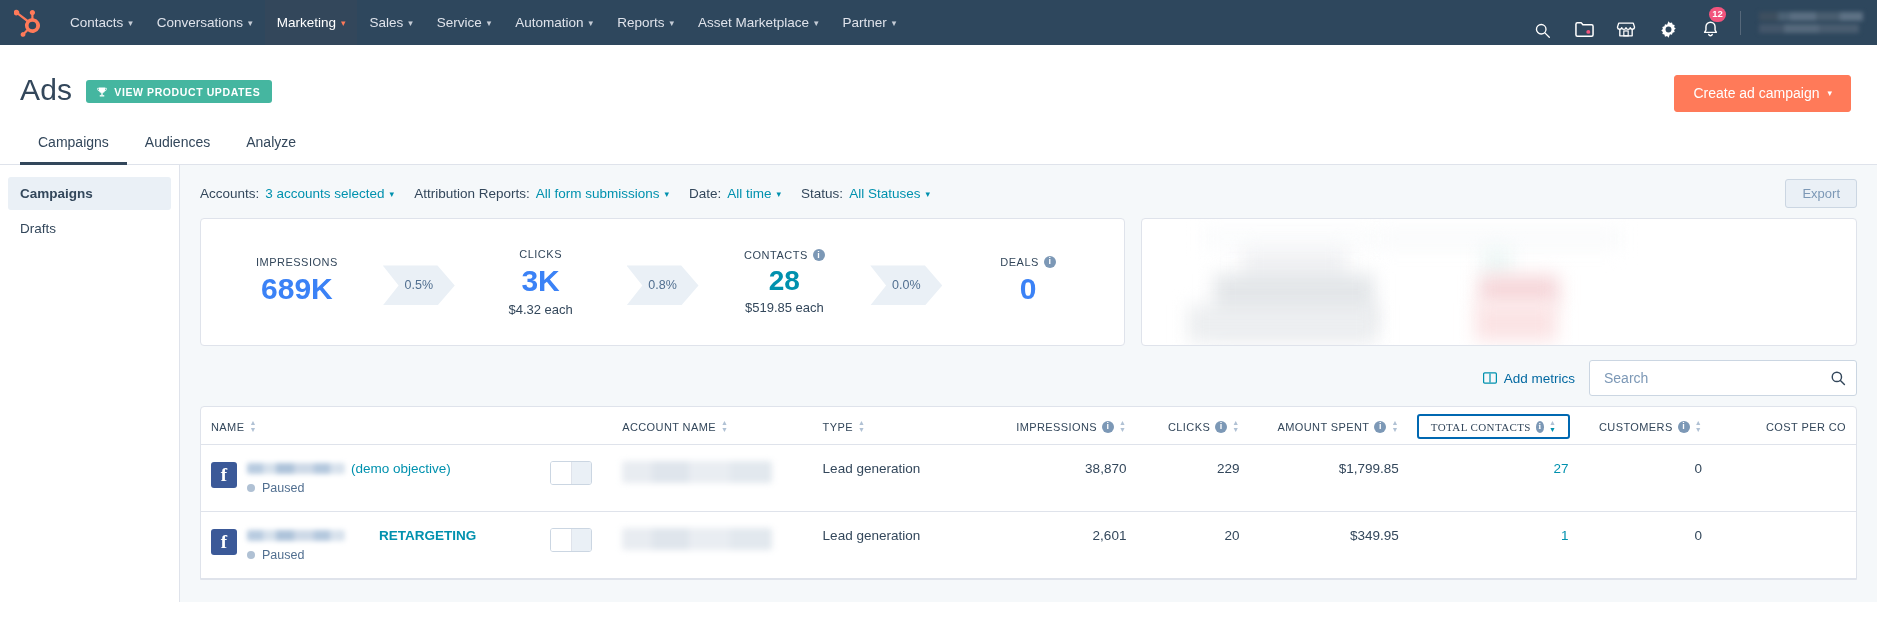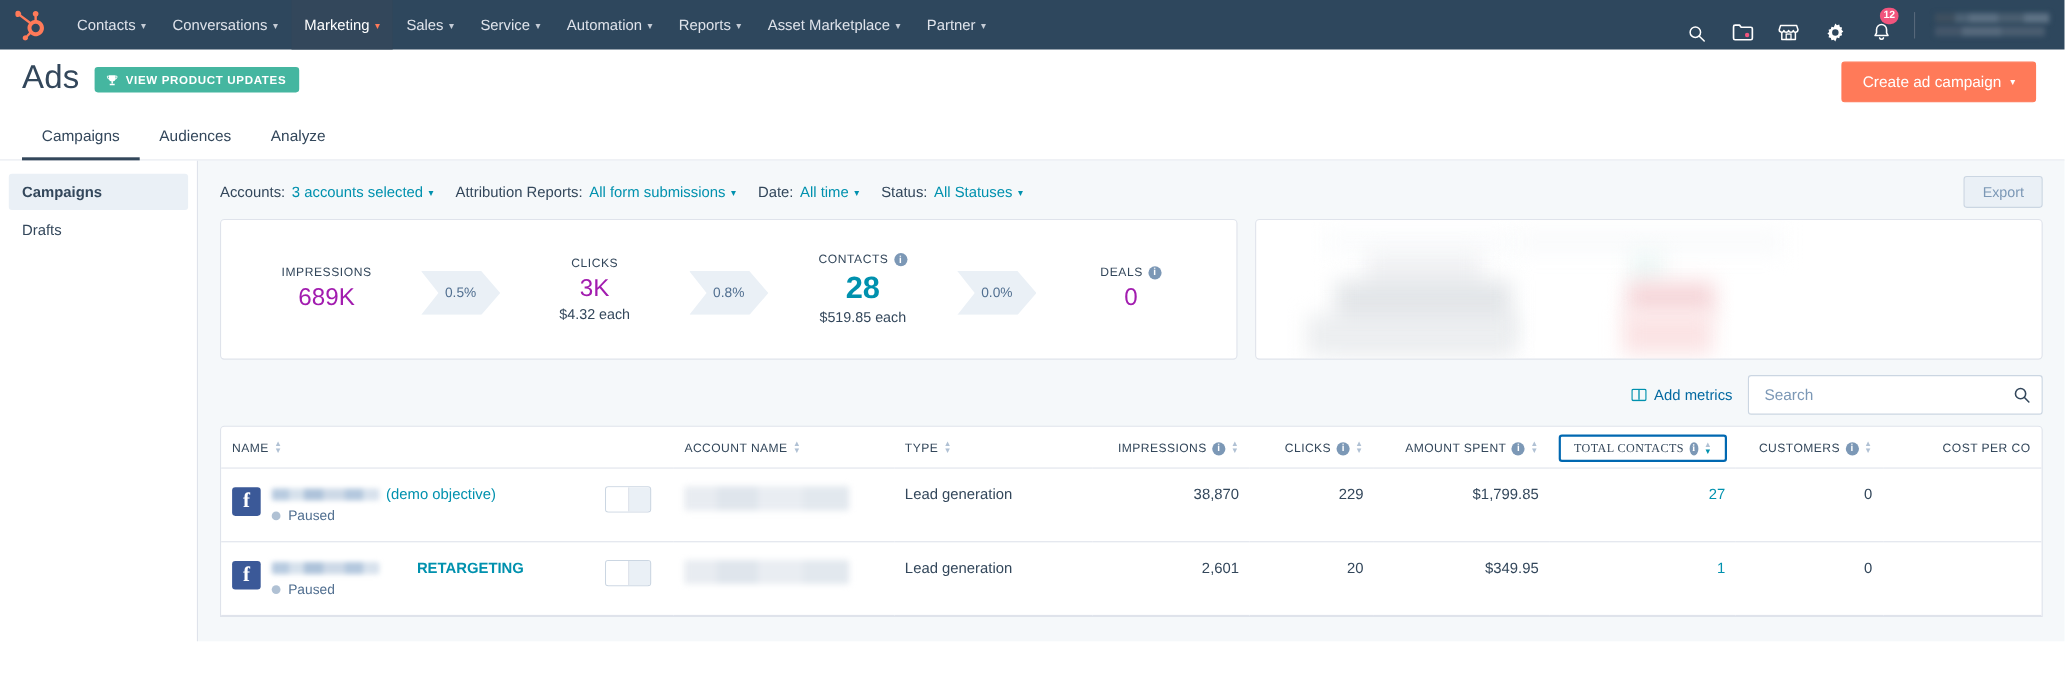--- a/index.html
+++ b/index.html
@@ -69,21 +69,21 @@
     width: 108px; height: 30px;
     display: flex; flex-direction: column; justify-content: center; gap: 3px;
     padding-left: 4px;
   }
   .ab-row { height: 9px; border-radius: 1px; }
   .ab-r1 { background: linear-gradient(90deg,#3e4f5f 0 18%, #4d6275 18% 30%, #5b6f82 30% 55%, #4a5e70 55% 78%, #5e7285 78% 100%); filter: blur(2.2px); }
   .ab-r2 { background: linear-gradient(90deg,#44566a 0 25%, #56697c 25% 60%, #4a5d70 60% 100%); filter: blur(2.2px); width: 96%; }
 
   
   .page-header {
-    padding: 9px 26px 0 20px;
+    padding: 28px 26px 0 20px;
     display: flex; align-items: flex-start;
     background: #fff;
   }
   .title-wrap { display: flex; align-items: center; gap: 14px; }
   .page-title {
     font-size: 30px;
     font-weight: 300;
     color: #33475b;
     line-height: 1.1;
     letter-spacing: .2px;
@@ -213,23 +213,23 @@
     display: flex; flex-direction: column; align-items: center; gap: 2px;
   }
   .m-label {
     font-size: 11px;
     letter-spacing: .5px;
     color: #33475b;
     display: flex; align-items: center; gap: 5px;
     font-weight: 500;
   }
   .m-value {
-    font-size: 22px;
-    font-weight: 400;
-    color: #a21caf;
+    font-size: 30px;
+    font-weight: 700;
+    color: #3b82f6;
     line-height: 1.25;
   }
   .m-value.teal { color: #0091ae; font-weight: bold; font-size: 28px; }
   .m-sub { font-size: 13px; color: #33475b; }
   .chevron-rate {
     flex: 0 0 72px;
     height: 40px;
     background: #eaf0f6;
     clip-path: polygon(0 0, 76% 0, 100% 50%, 76% 100%, 0 100%, 22% 50%);
     display: flex; align-items: center; justify-content: center;

